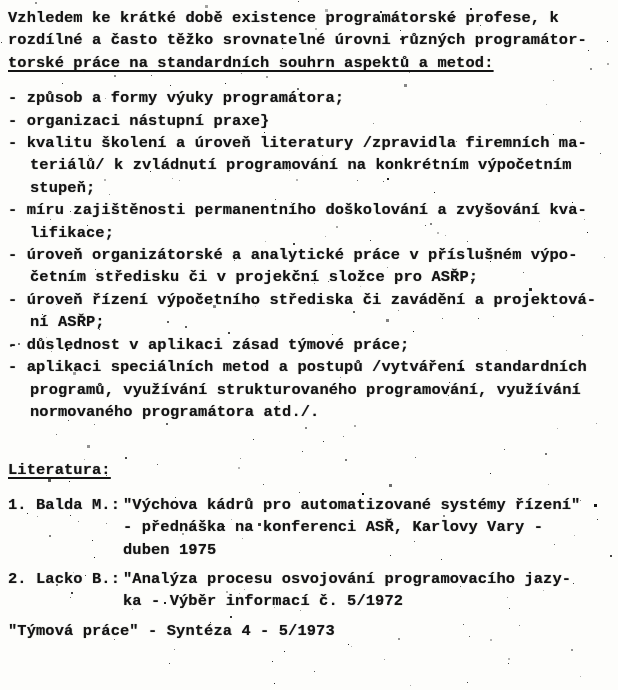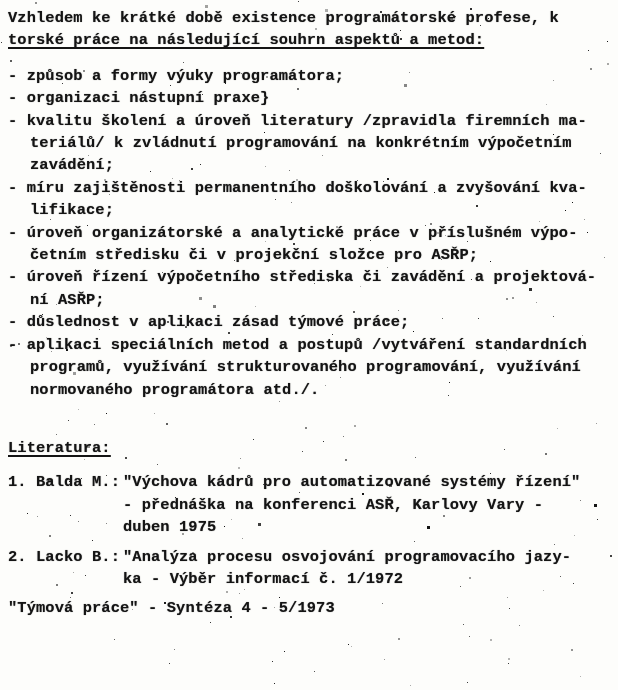--- a/index.html
+++ b/index.html
@@ -61,33 +61,34 @@
     background: #101010;
     display: block;
   }
 </style>
 </head>
 <body>
 
 <div class="page" style="background: rgb(253, 253, 251); color: rgb(20, 20, 20);">
   <div class="intro">
       <div class="ln"><span>Vzhledem ke krátké době existence programátorské profese, k</span></div>
-      <div class="ln"><span class="u">torské práce na následující souhrn aspektů a metod:</span></div>
+      <div class="ln"><span>rozdílné a často těžko srovnatelné úrovni různých programátor-</span></div>
+      <div class="ln"><span class="u">torské práce na standardních souhrn aspektů a metod:</span></div>
     </div>
   <div class="bullets">
       <div class="bullet">
         <div class="ln"><span>- způsob a formy výuky programátora;</span></div>
       </div>
       <div class="bullet">
         <div class="ln"><span>- organizaci nástupní praxe}</span></div>
       </div>
       <div class="bullet">
         <div class="ln"><span>- kvalitu školení a úroveň literatury /zpravidla firemních ma-</span></div>
         <div class="ln cont"><span>teriálů/ k zvládnutí programování na konkrétním výpočetním</span></div>
-        <div class="ln cont"><span>zavádění;</span></div>
+        <div class="ln cont"><span>stupeň;</span></div>
       </div>
       <div class="bullet">
         <div class="ln"><span>- míru zajištěnosti permanentního doškolování a zvyšování kva-</span></div>
         <div class="ln cont"><span>lifikace;</span></div>
       </div>
       <div class="bullet">
         <div class="ln"><span>- úroveň organizátorské a analytické práce v příslušném výpo-</span></div>
         <div class="ln cont"><span>četním středisku či v projekční složce pro ASŘP;</span></div>
       </div>
       <div class="bullet">
@@ -111,21 +112,21 @@
           <div class="body">
             <div class="ln"><span>"Výchova kádrů pro automatizované systémy řízení"</span></div>
             <div class="ln"><span>- přednáška na konferenci ASŘ, Karlovy Vary -</span></div>
             <div class="ln"><span>duben 1975</span></div>
           </div>
         </div>
         <div class="lit-entry">
           <div class="label">2. Lacko B.:</div>
           <div class="body">
             <div class="ln"><span>"Analýza procesu osvojování programovacího jazy-</span></div>
-            <div class="ln"><span>ka - Výběr informací č. 1/1972</span></div>
+            <div class="ln"><span>ka - Výběr informací č. 5/1972</span></div>
           </div>
         </div>
         <div class="lit-entry">
           <div class="body">
             <div class="ln"><span>"Týmová práce" - Syntéza 4 - 5/1973</span></div>
           </div>
         </div>
       </div>
   </div>
   <div class="noise">

